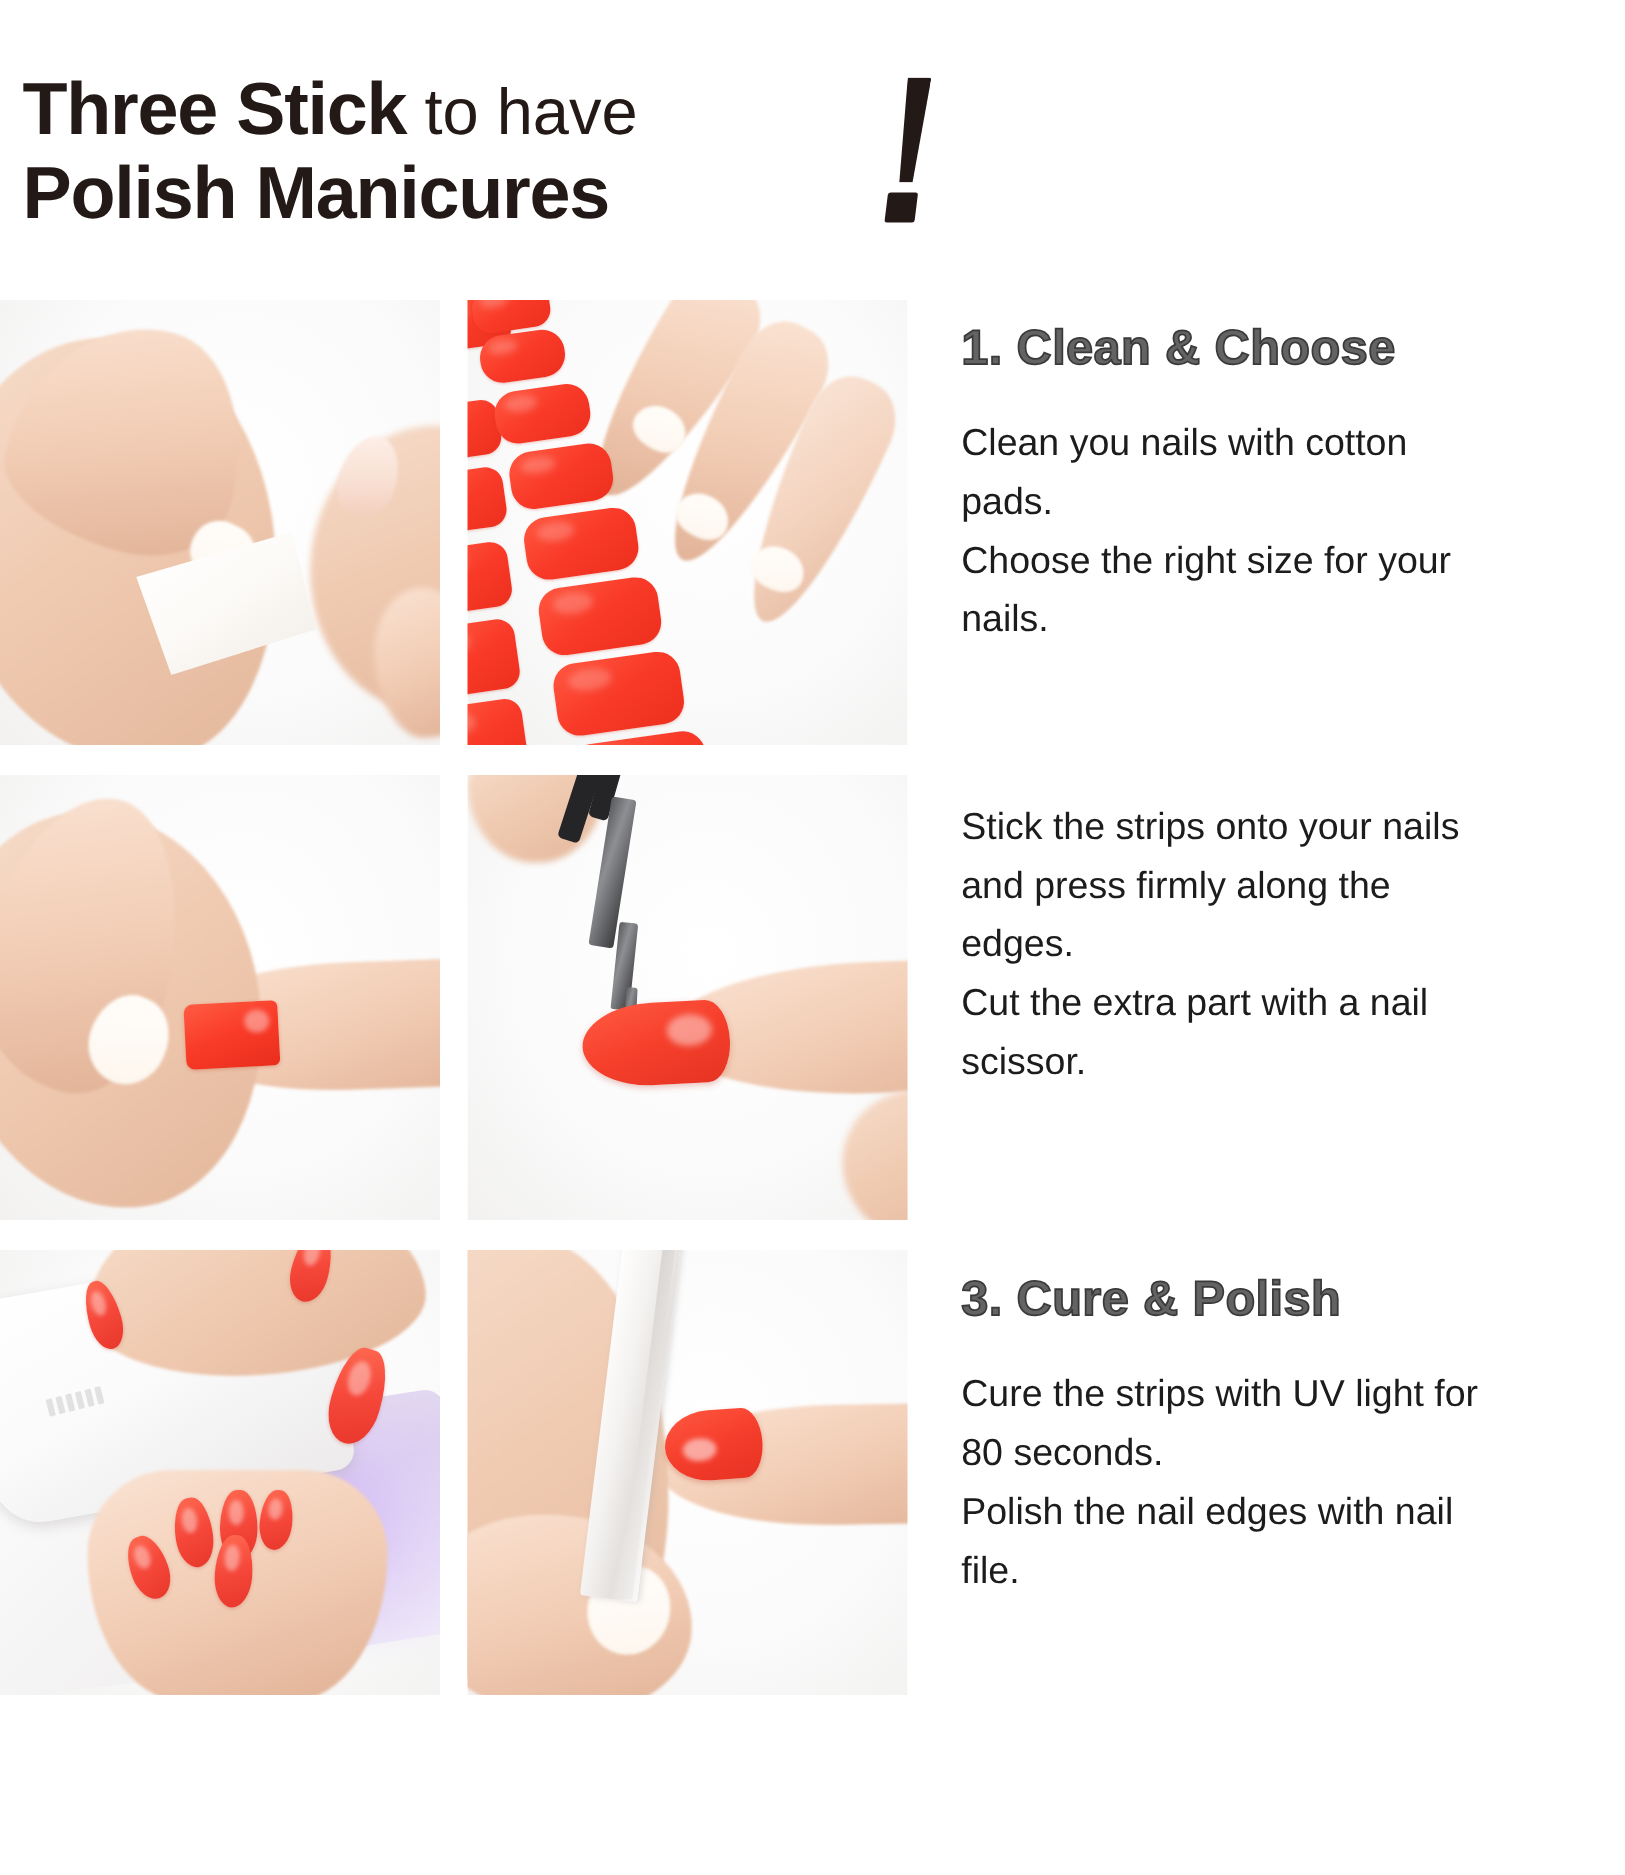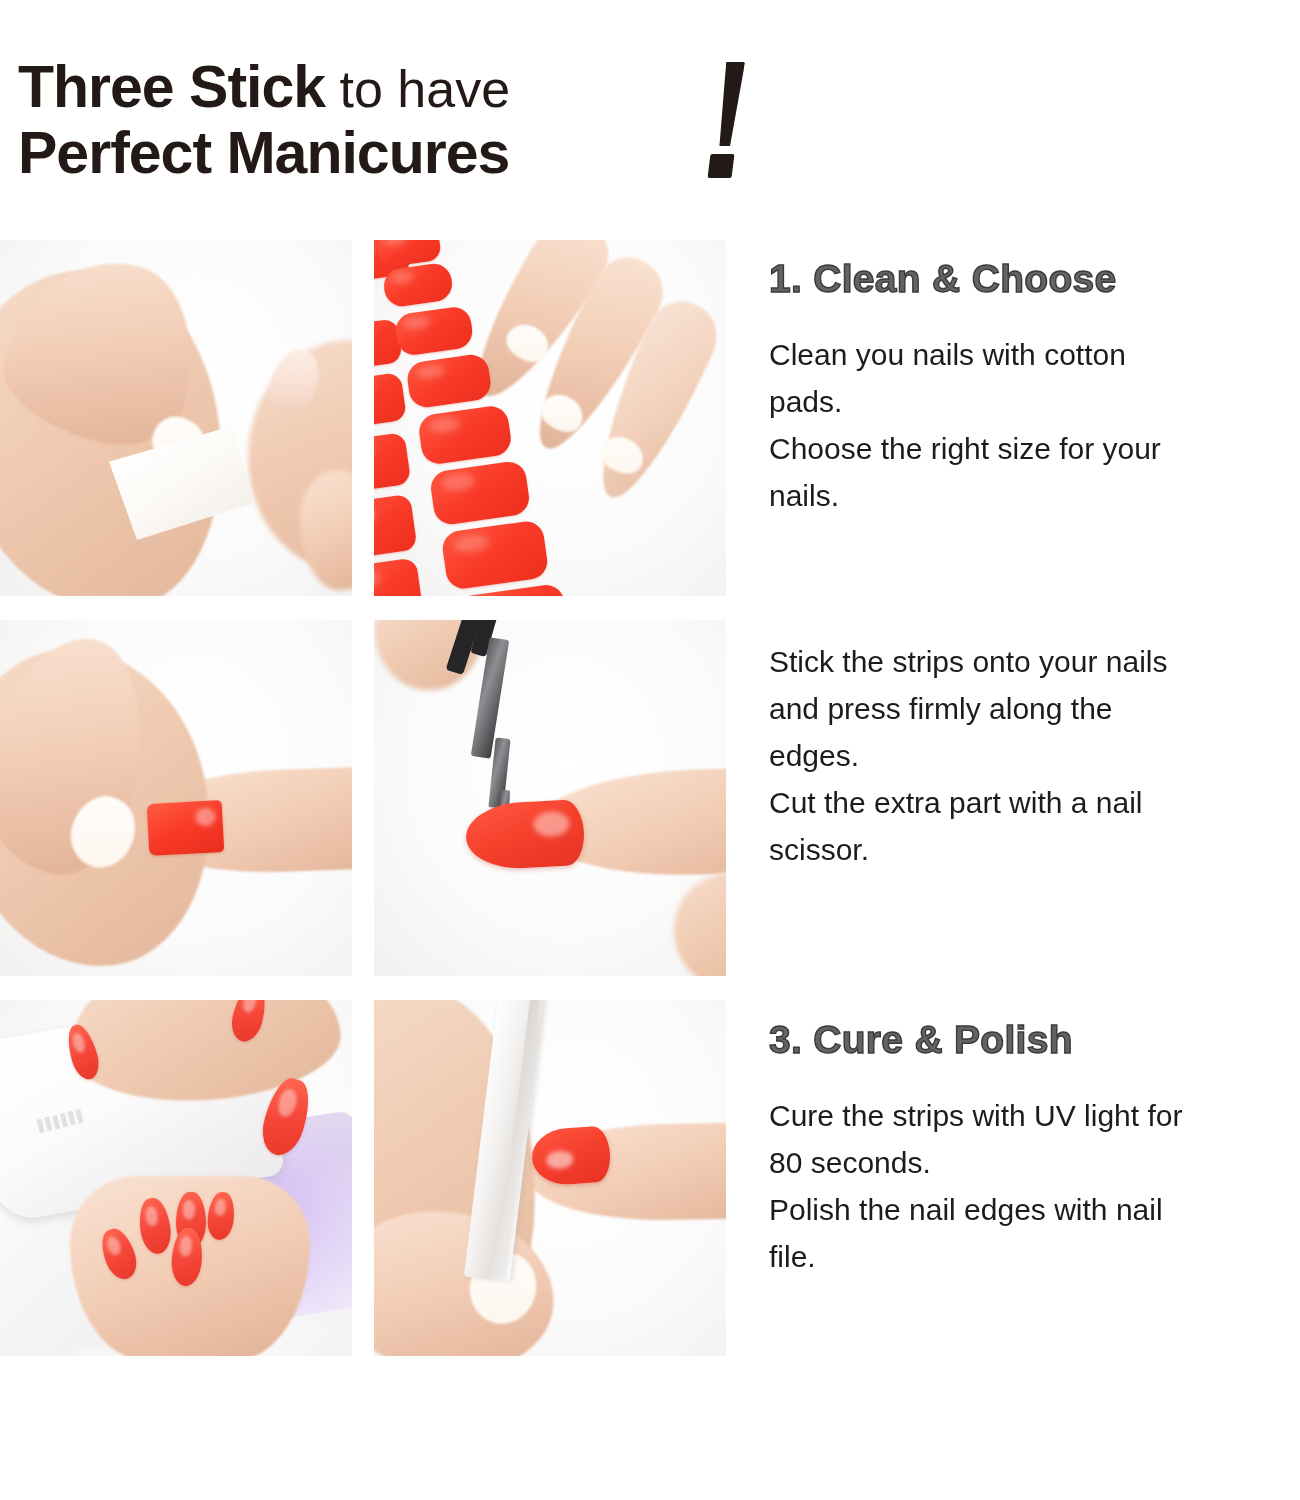--- a/index.html
+++ b/index.html
@@ -380,21 +380,21 @@
   .step-body .ln { display: block; }
 </style>
 </head>
 <body>
 
 <div id="title-block">
   <div class="title-line">
     <span class="title-strong">Three Stick</span><span class="title-light"> to have</span>
   </div>
   <div class="title-line">
-    <span class="title-strong">Perfect Manicures</span>
+    <span class="title-strong">Polish Manicures</span>
   </div>
 </div>
 
 <div id="excl-mark">
   <div class="bar"></div>
   <div class="dot"></div>
 </div>
 
 <div id="photo-grid">
 

